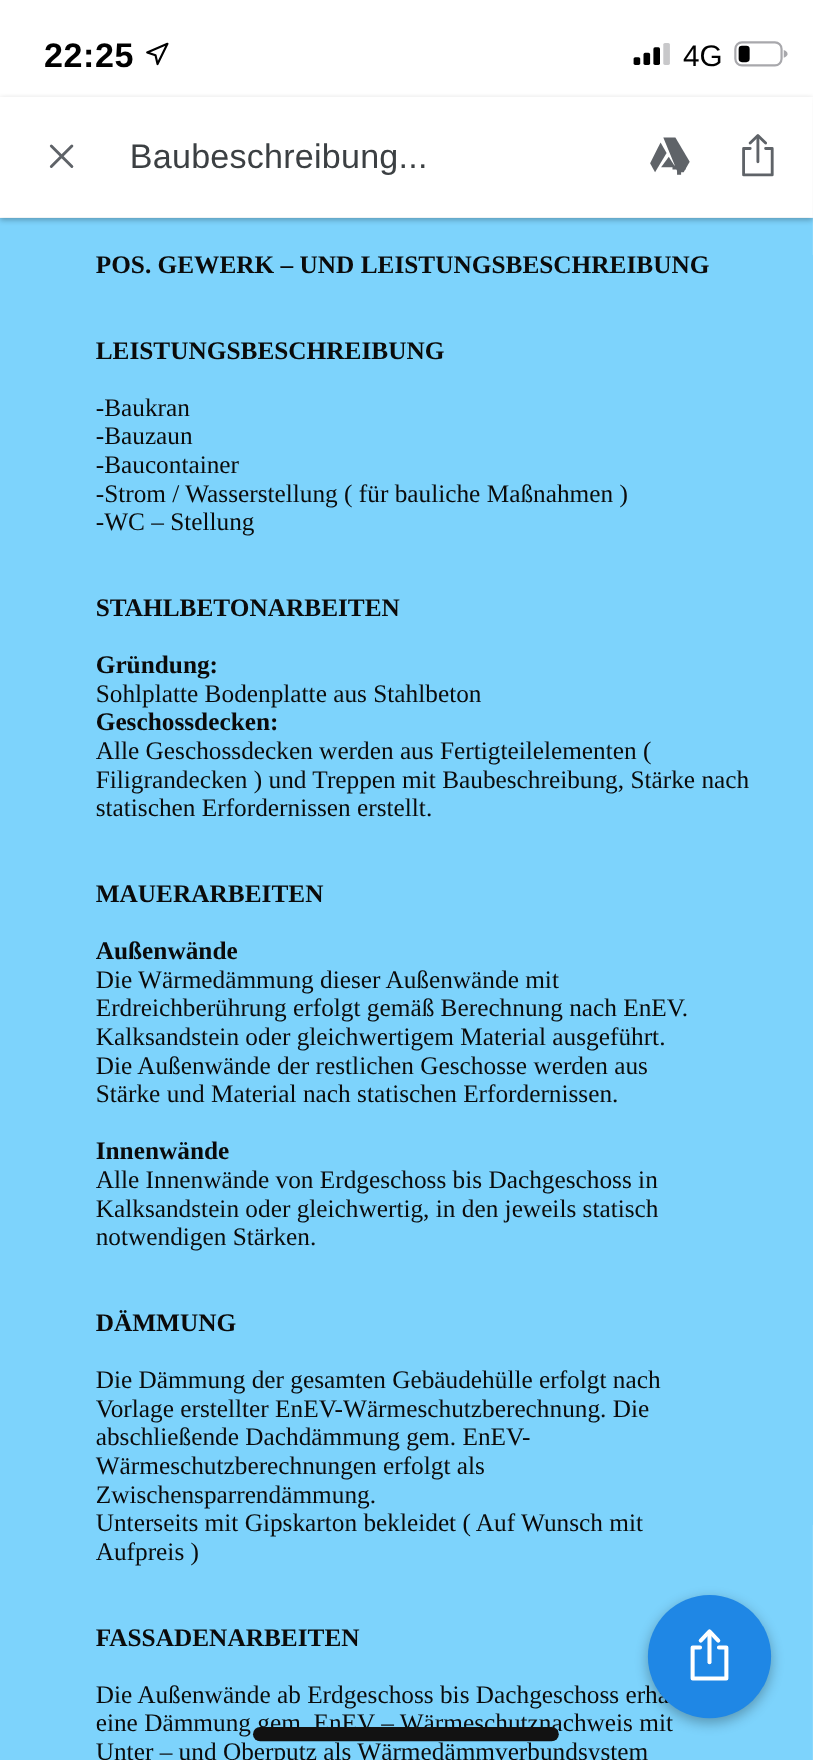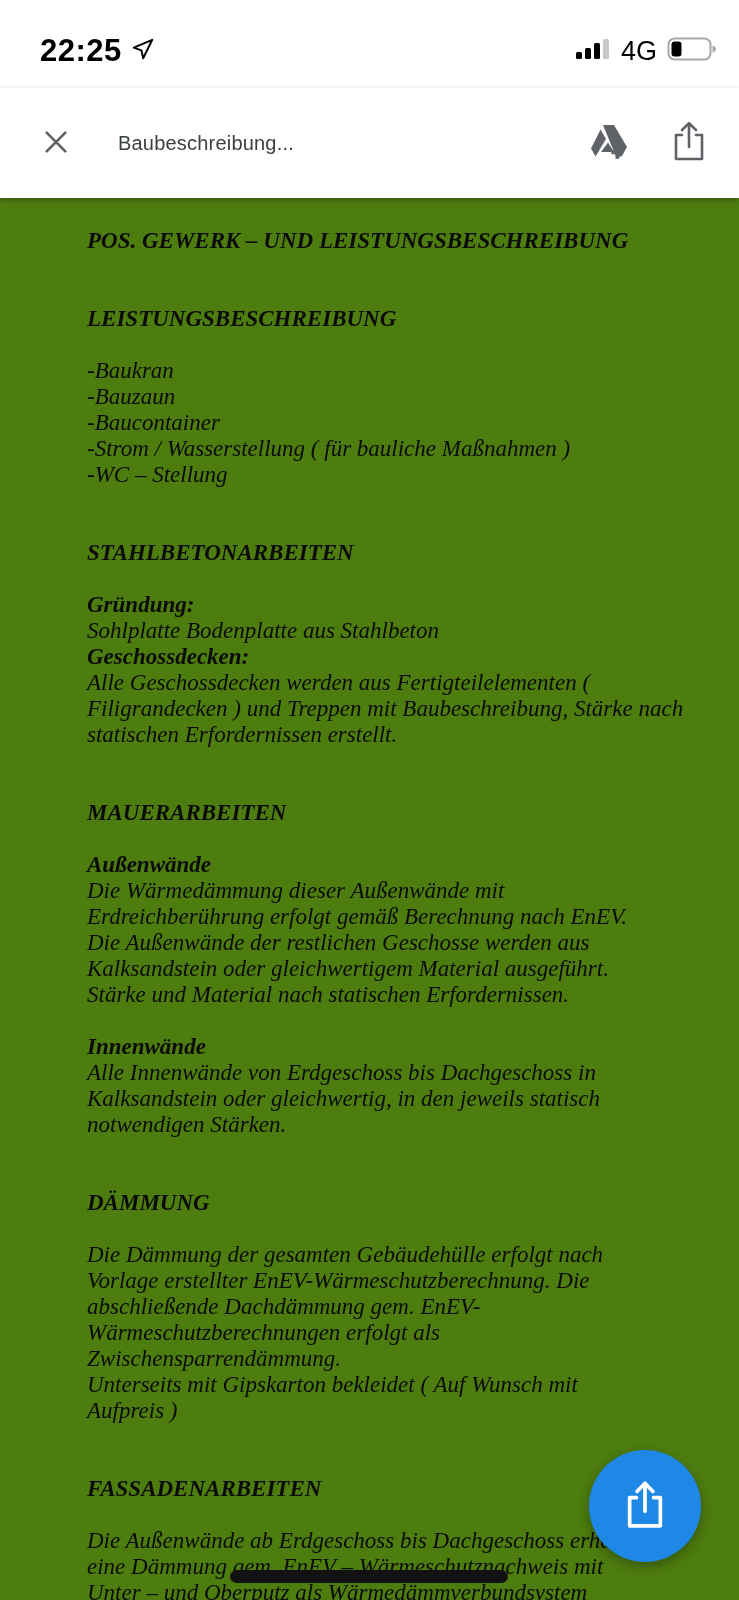--- a/index.html
+++ b/index.html
@@ -47,42 +47,41 @@
     z-index: 5;
   }
   .close-btn {
     margin-left: 36px;
     width: 40px; height: 40px;
     display: flex; align-items: center; justify-content: center;
     background: none; border: none; cursor: pointer;
   }
   .header-title {
     margin-left: 42px;
-    font-size: 20px;
+    font-size: 31px;
     color: #3c4043;
     letter-spacing: 0.2px;
     white-space: nowrap;
     overflow: hidden;
     flex: 1;
   }
   .header-action {
     width: 52px; height: 52px;
     display: flex; align-items: center; justify-content: center;
     background: none; border: none; cursor: pointer;
   }
   .drive-btn { margin-right: 28px; }
   .share-btn { margin-right: 24px; }
 
   
   .doc-area {
     position: absolute;
     top: 198px; left: 0; right: 0; bottom: 0;
-    background: #4d7c0f;
+    background: #7dd3fc;
     overflow: hidden;
-    font-style: italic;
   }
   .doc-page {
     padding: 30px 30px 0 87px;
     font-family: "Liberation Serif", serif;
     font-size: 23px;
     line-height: 26px;
     color: #0b0b0b;
   }
   .doc-line { height: 26px; white-space: nowrap; }
   .doc-line.heading, .doc-line.boldline { font-weight: bold; }
@@ -195,22 +194,22 @@
         <div class="doc-line boldline">Geschossdecken:</div>
         <div class="doc-line line">Alle Geschossdecken werden aus Fertigteilelementen (</div>
         <div class="doc-line line">Filigrandecken ) und Treppen mit Baubeschreibung, Stärke nach</div>
         <div class="doc-line line">statischen Erfordernissen erstellt.</div>
         <div class="doc-gap" style="height: 52px;"></div>
         <div class="doc-line heading">MAUERARBEITEN</div>
         <div class="doc-gap" style="height: 26px;"></div>
         <div class="doc-line boldline">Außenwände</div>
         <div class="doc-line line">Die Wärmedämmung dieser Außenwände mit</div>
         <div class="doc-line line">Erdreichberührung erfolgt gemäß Berechnung nach EnEV.</div>
+        <div class="doc-line line">Kalksandstein oder gleichwertigem Material ausgeführt.</div>
         <div class="doc-line line">Die Außenwände der restlichen Geschosse werden aus</div>
-        <div class="doc-line line">Kalksandstein oder gleichwertigem Material ausgeführt.</div>
         <div class="doc-line line">Stärke und Material nach statischen Erfordernissen.</div>
         <div class="doc-gap" style="height: 26px;"></div>
         <div class="doc-line boldline">Innenwände</div>
         <div class="doc-line line">Alle Innenwände von Erdgeschoss bis Dachgeschoss in</div>
         <div class="doc-line line">Kalksandstein oder gleichwertig, in den jeweils statisch</div>
         <div class="doc-line line">notwendigen Stärken.</div>
         <div class="doc-gap" style="height: 52px;"></div>
         <div class="doc-line heading">DÄMMUNG</div>
         <div class="doc-gap" style="height: 26px;"></div>
         <div class="doc-line line">Die Dämmung der gesamten Gebäudehülle erfolgt nach</div>

